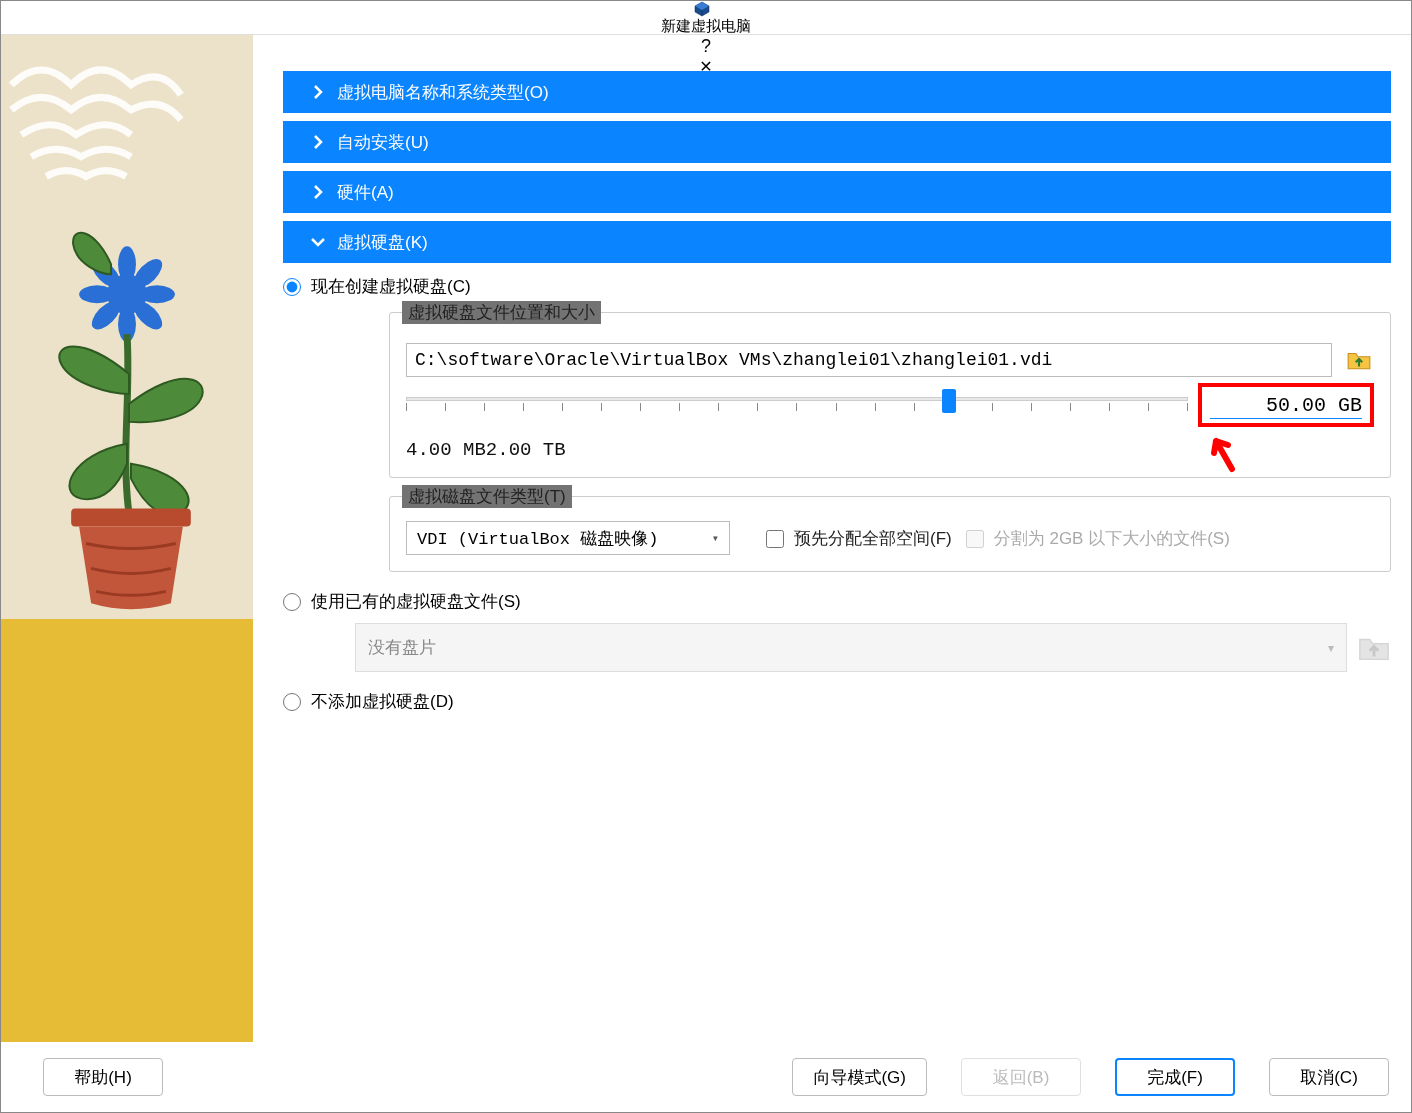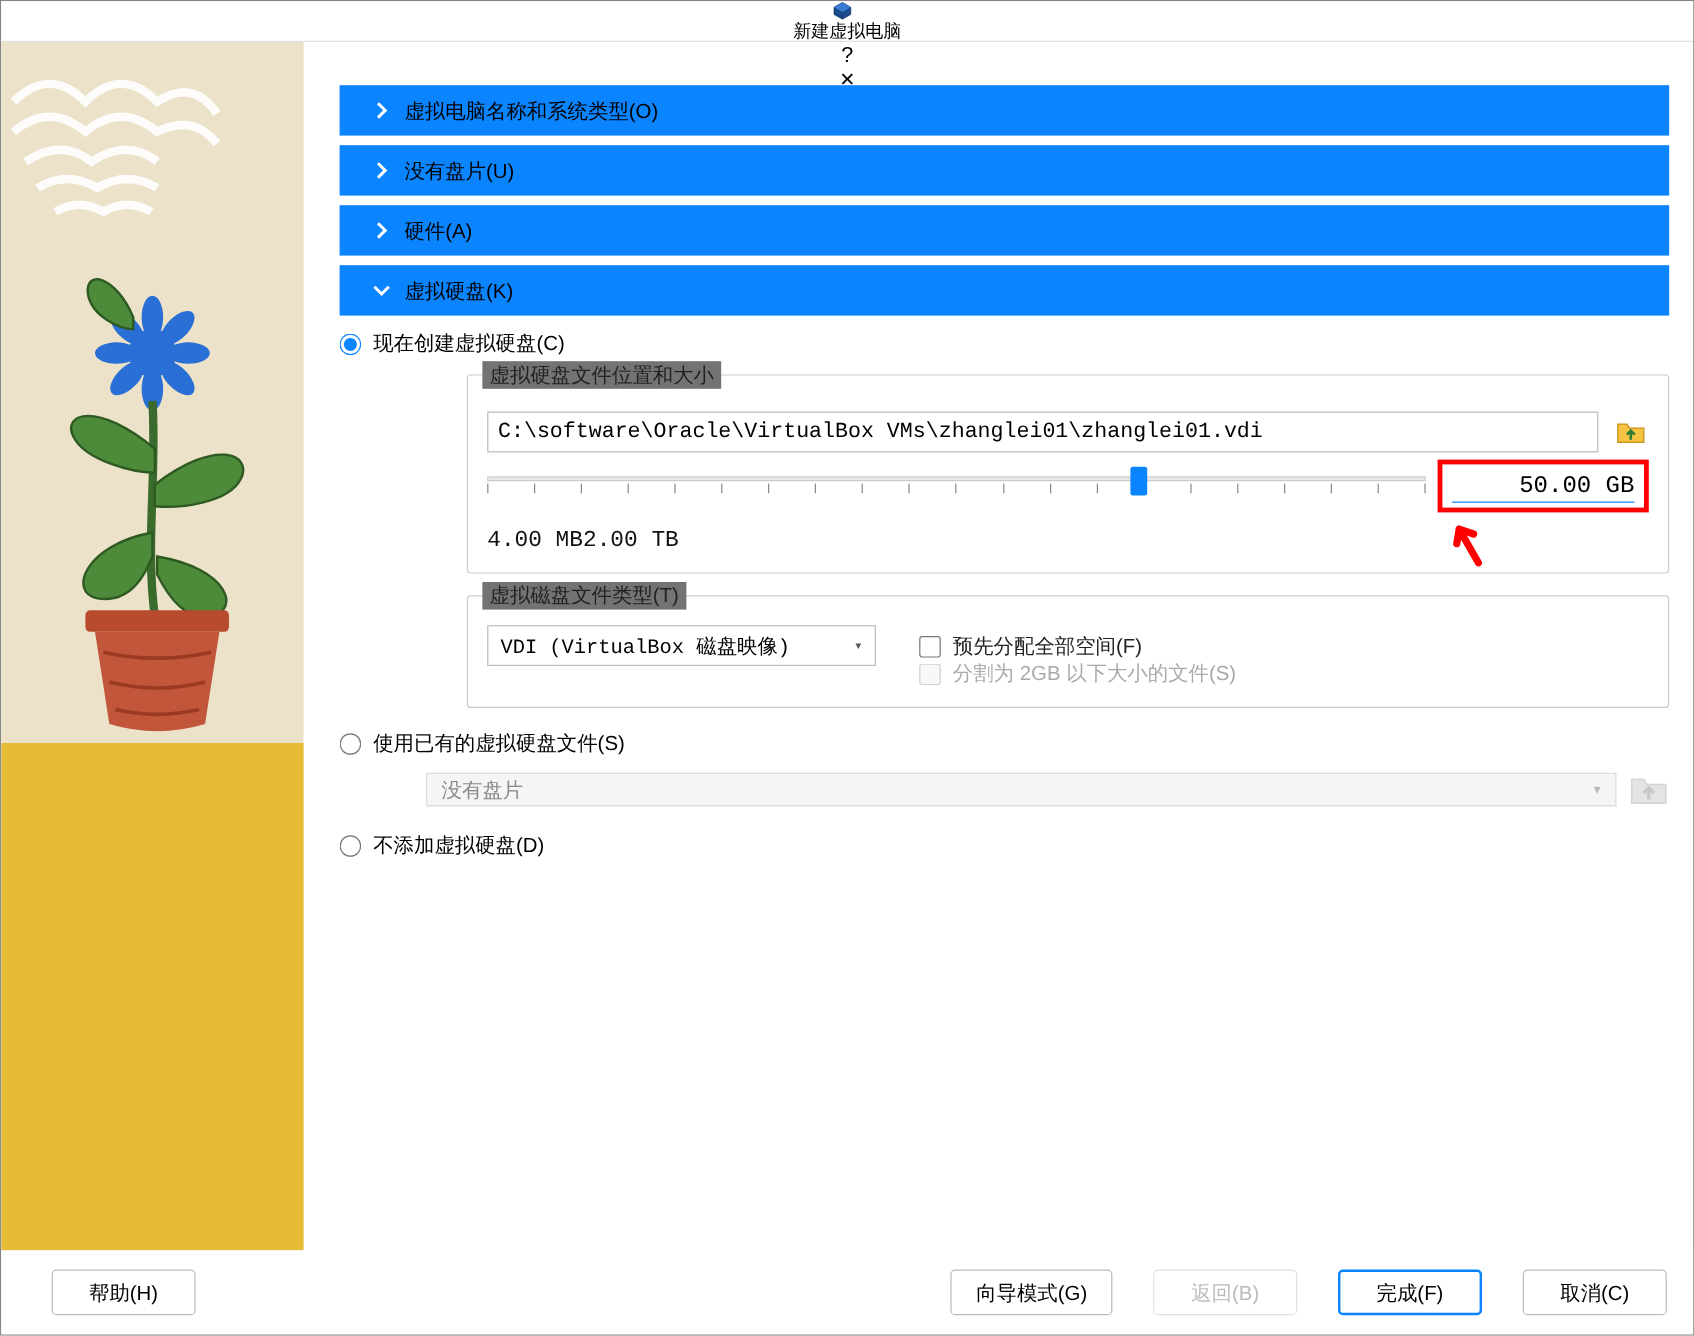--- a/index.html
+++ b/index.html
@@ -52,21 +52,21 @@
     overflow: hidden;
   }
   .content {
     flex: 1;
     padding: 36px 20px 10px 30px;
     position: relative;
   }
   
   .acc {
     background: #0a84ff;
-    color: #000000;
+    color: #ffffff;
     height: 42px;
     display: flex;
     align-items: center;
     padding: 0 24px;
     margin-bottom: 8px;
     font-size: 17px;
     cursor: pointer;
   }
   .acc .chev {
     width: 22px;
@@ -216,21 +216,22 @@
   }
   .disk-type-select .dd-arrow {
     position: absolute;
     right: 10px; top: 50%;
     transform: translateY(-50%);
     font-size: 12px;
     color: #555;
   }
   .check-col {
     display: flex;
-    flex-direction: column;
+    flex-direction: row;
+    gap: 14px;
     margin-top: 6px;
   }
   .check-row {
     display: flex;
     align-items: center;
     font-size: 17px;
     color: #222;
     gap: 10px;
   }
   .check-row.disabled { color: #aaa; }
@@ -239,21 +240,21 @@
   }
   
   .exist-row {
     display: flex;
     align-items: center;
     gap: 10px;
     margin: 10px 0 18px 72px;
   }
   .exist-select {
     flex: 1;
-    height: 28px;
+    height: 49px;
     border: 1px solid #ddd;
     background: #f5f5f5;
     color: #888;
     padding: 0 30px 0 12px;
     font-size: 17px;
     position: relative;
     display: flex;
     align-items: center;
   }
   .exist-select .dd-arrow {
@@ -374,21 +375,21 @@
           </svg>
         </span>
       <span>虚拟电脑名称和系统类型(O)</span>
     </div>
     <div class="acc">
       <span class="chev">
           <svg viewBox="0 0 16 16">
             <path d="M5 2 L11 8 L5 14" stroke="#fff" stroke-width="2.5" fill="none"></path>
           </svg>
         </span>
-      <span>没有盘片(U)</span>
+      <span>自动安装(U)</span>
     </div>
     <div class="acc">
       <span class="chev">
           <svg viewBox="0 0 16 16">
             <path d="M5 2 L11 8 L5 14" stroke="#fff" stroke-width="2.5" fill="none"></path>
           </svg>
         </span>
       <span>硬件(A)</span>
     </div>
     <div class="acc open">

